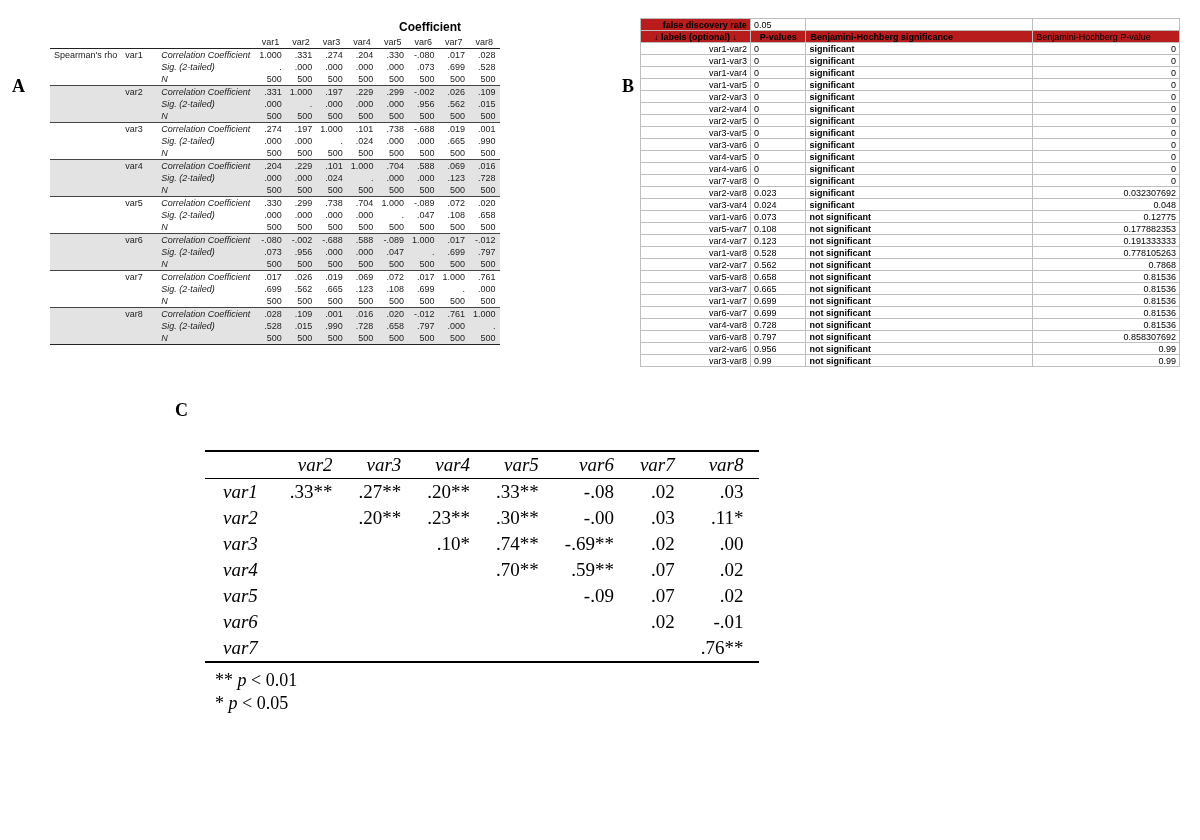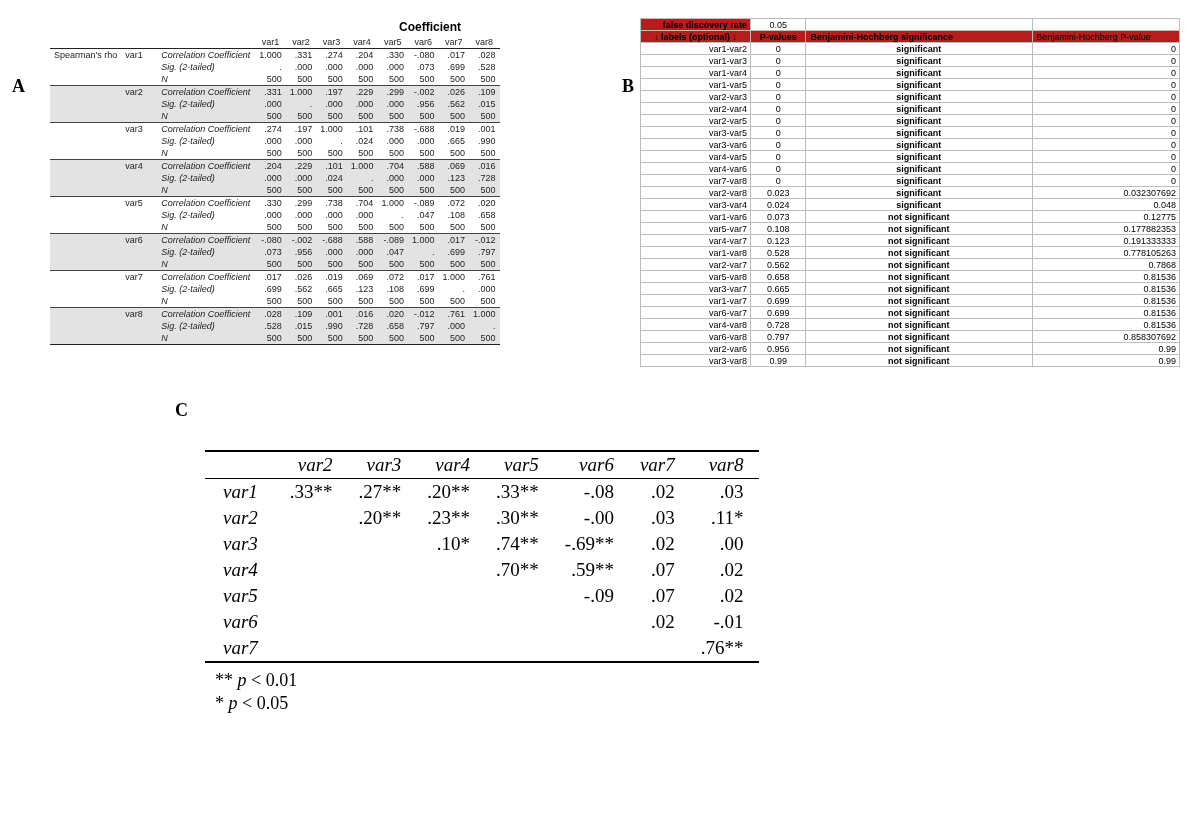--- a/index.html
+++ b/index.html
@@ -67,22 +67,22 @@
     width: 540px;
   }
   table.bh th, table.bh td {
     border: 1px solid #bdbdbd;
     padding: 0 3px;
     height: 12px;
     white-space: nowrap;
   }
   table.bh th { font-weight: bold; background: #b91c1c; text-align: center; }
   table.bh td.lab { text-align: right; width: 70px; }
-  table.bh td.pv { text-align: center; width: 46px; }
-  table.bh td.sig { text-align: center; font-weight: bold; width: 188px; padding-right: 4px; }
+  table.bh td.pv { text-align: left; width: 46px; }
+  table.bh td.sig { text-align: left; font-weight: bold; width: 188px; padding-right: 4px; }
   table.bh td.bhp { text-align: right; width: 110px; }
   table.bh th.hdr-fdr { text-align: right; width: 70px; }
   table.bh th.hdr-labels { text-align: center; }
 
   
   #panelC {
     position: absolute;
     left: 175px;
     top: 400px;
     width: 720px;

